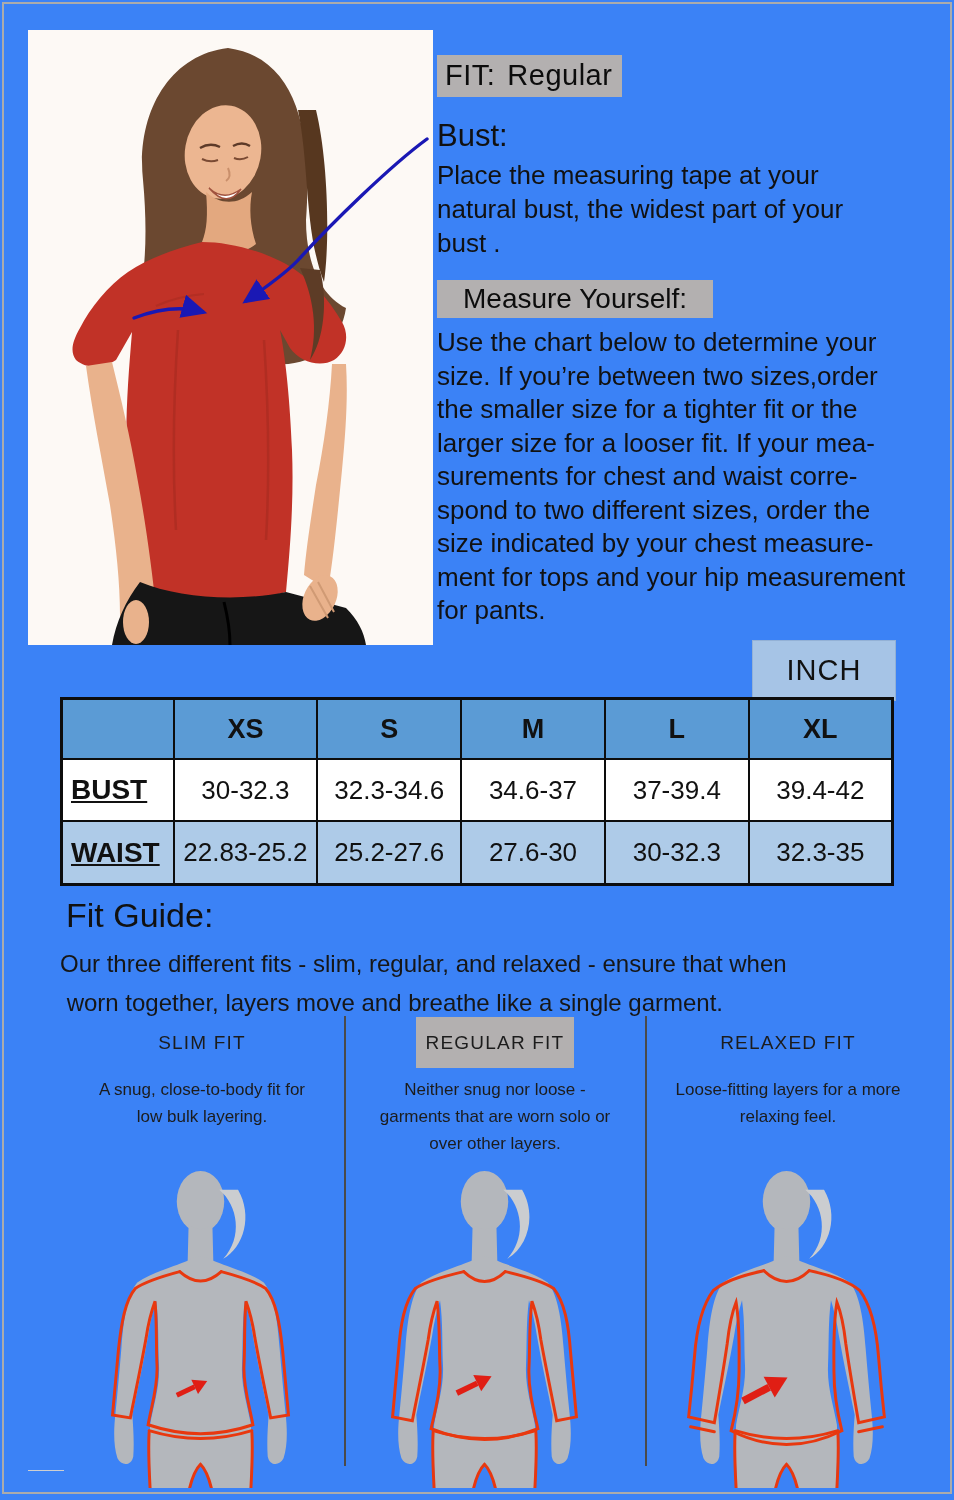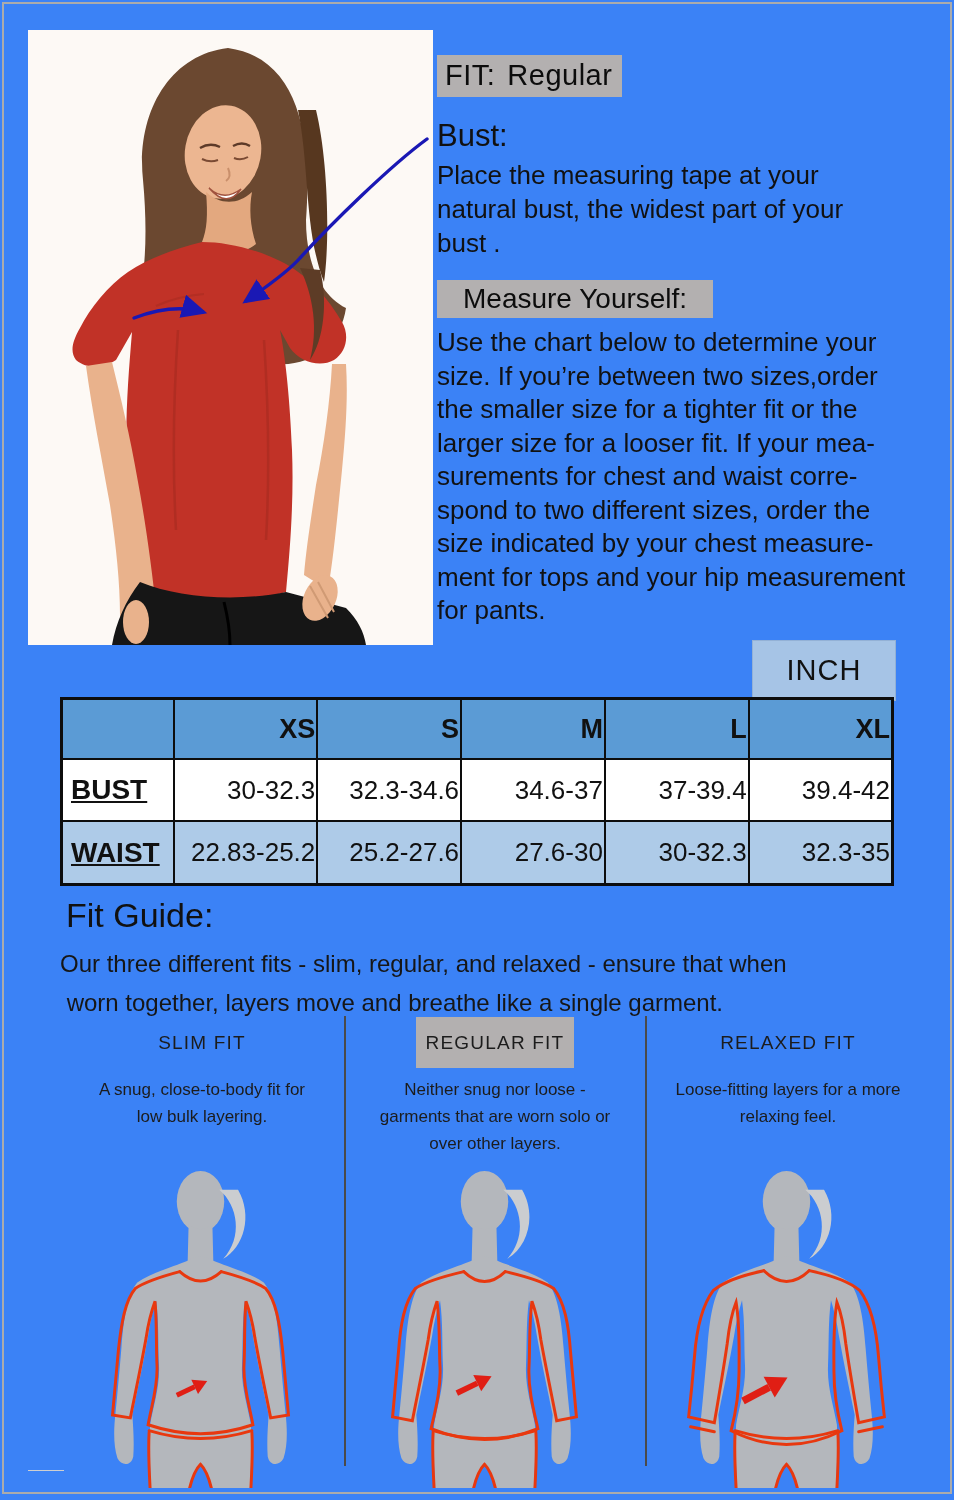--- a/index.html
+++ b/index.html
@@ -17,21 +17,21 @@
   .fit-hl .fit-val{margin-left:12px;}
   .bust-h{position:absolute;left:0;top:68px;font-size:31px;}
   .bust-b{position:absolute;left:0;top:108px;font-size:26px;line-height:34px;white-space:pre;}
   .meas-h{position:absolute;left:0;top:230px;font-size:28px;padding:3px 26px;}
   .meas-b{position:absolute;left:0;top:276px;font-size:26px;line-height:33.5px;white-space:pre;}
   
   .sc-heading{position:absolute;left:64px;top:638px;font-size:34px;letter-spacing:.5px;}
   .inch-badge{position:absolute;left:752px;top:632px;width:142px;height:59px;background:var(--inch-bg,#a6c4e6);
     border:1px solid #93b1d6;display:flex;align-items:center;justify-content:center;font-size:29px;letter-spacing:1px;margin-top:8px;}
   table.sizes{position:absolute;left:60px;top:697px;width:834px;border-collapse:collapse;table-layout:fixed;}
-  table.sizes th,table.sizes td{border:2px solid #0d0d0d;text-align:right;vertical-align:middle;}
+  table.sizes th,table.sizes td{border:2px solid #0d0d0d;text-align:center;vertical-align:middle;}
   table.sizes{border:3px solid #0d0d0d;}
   table.sizes .hrow th{background:var(--header-blue,#5b9bd5);height:56px;font-size:27px;font-weight:bold;}
   table.sizes .lblcol{width:112px;}
   table.sizes .rlabel{text-align:left;padding-left:8px;font-size:28px;font-weight:bold;text-decoration:underline;}
   table.sizes .r-bust td,table.sizes .r-bust th{height:58px;background:#fff;}
   table.sizes .r-waist td,table.sizes .r-waist th{height:59px;background:var(--row-alt-blue,#aecbe8);}
   table.sizes td{font-size:26px;font-weight:500;}
   
   .fg-heading{position:absolute;left:66px;top:896px;font-size:34px;}
   .fg-intro{position:absolute;left:60px;top:944px;font-size:24px;line-height:39px;white-space:pre;color:#161616;}

